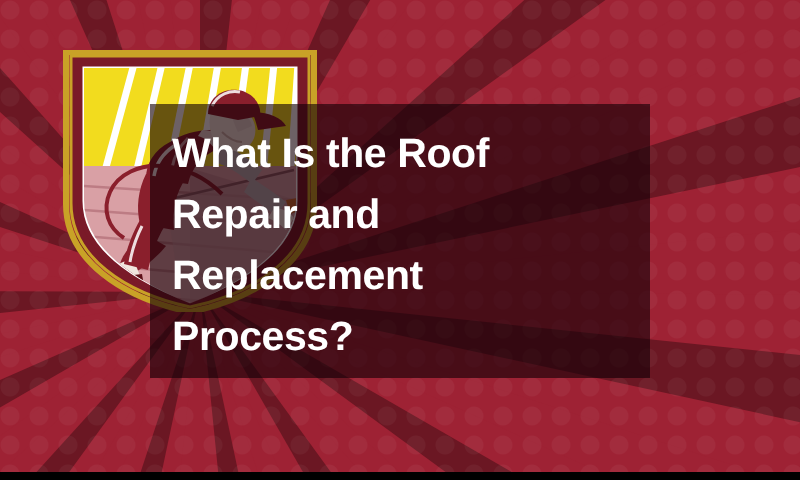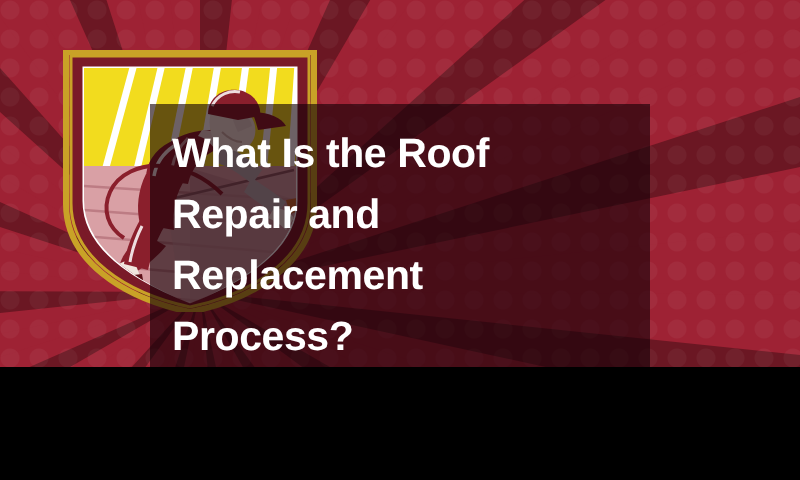--- a/index.html
+++ b/index.html
@@ -3,21 +3,21 @@
 <meta charset="utf-8">
 <style>
   html, body {
     margin: 0;
     padding: 0;
     background: #000;
   }
   #stage {
     position: relative;
     width: 800px;
-    height: 367px;
+    height: 472px;
     overflow: hidden;
     background: #8E2031;
     font-family: "Liberation Sans", sans-serif;
   }
 
   
   #sunburst {
     position: absolute;
     inset: 0;
     width: 800px;

